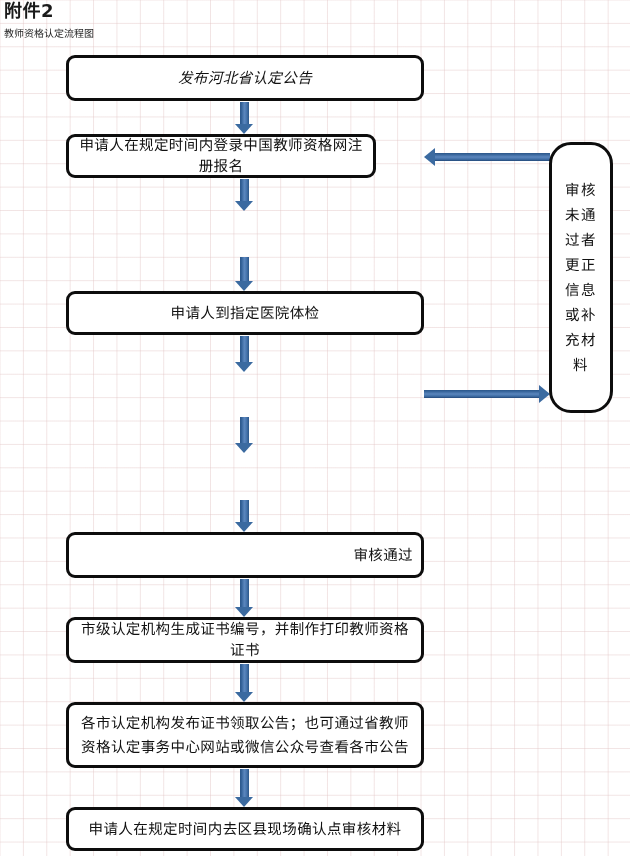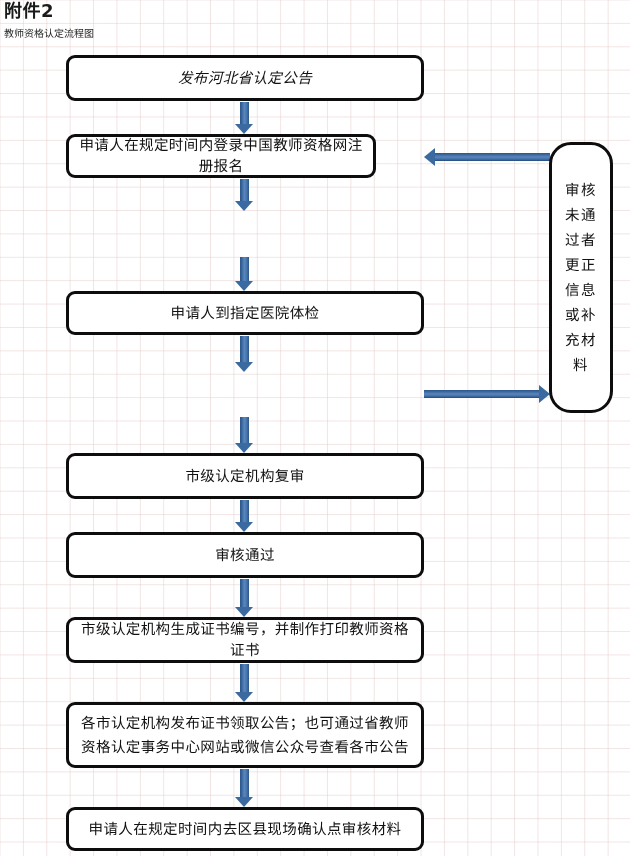--- a/index.html
+++ b/index.html
@@ -203,30 +203,27 @@
   <div class="arrow-h" style="left:424px; top:382px; width:126px;">
     <div class="shaft" style="left:0; right:10px;"></div>
     <div class="head-right"></div>
   </div>
 
   <div class="arrow-v" style="left:232px; top:417px; height:36px;">
     <div class="shaft" style="height:26px;"></div>
     <div class="head" style="top:26px;"></div>
   </div>
 
-  <div class="node" style="left:66px; top:453px; width:358px; height:46px;">
-    <span class="node-text">市级认定机构复审</span>
-  </div>
 
   <div class="arrow-v" style="left:232px; top:500px; height:32px;">
     <div class="shaft" style="height:22px;"></div>
     <div class="head" style="top:22px;"></div>
   </div>
 
-  <div class="node" style="left:66px; top:532px; width:358px; height:46px;">
+  <div class="node" style="left:66px; top:532px; width:358px; height:46px;text-align:right;">
     <span class="node-text">审核通过</span>
   </div>
 
   <div class="arrow-v" style="left:232px; top:579px; height:38px;">
     <div class="shaft" style="height:28px;"></div>
     <div class="head" style="top:28px;"></div>
   </div>
 
   <div class="node" style="left:66px; top:617px; width:358px; height:46px;">
     <span class="node-text">市级认定机构生成证书编号，并制作打印教师资格证书</span>

